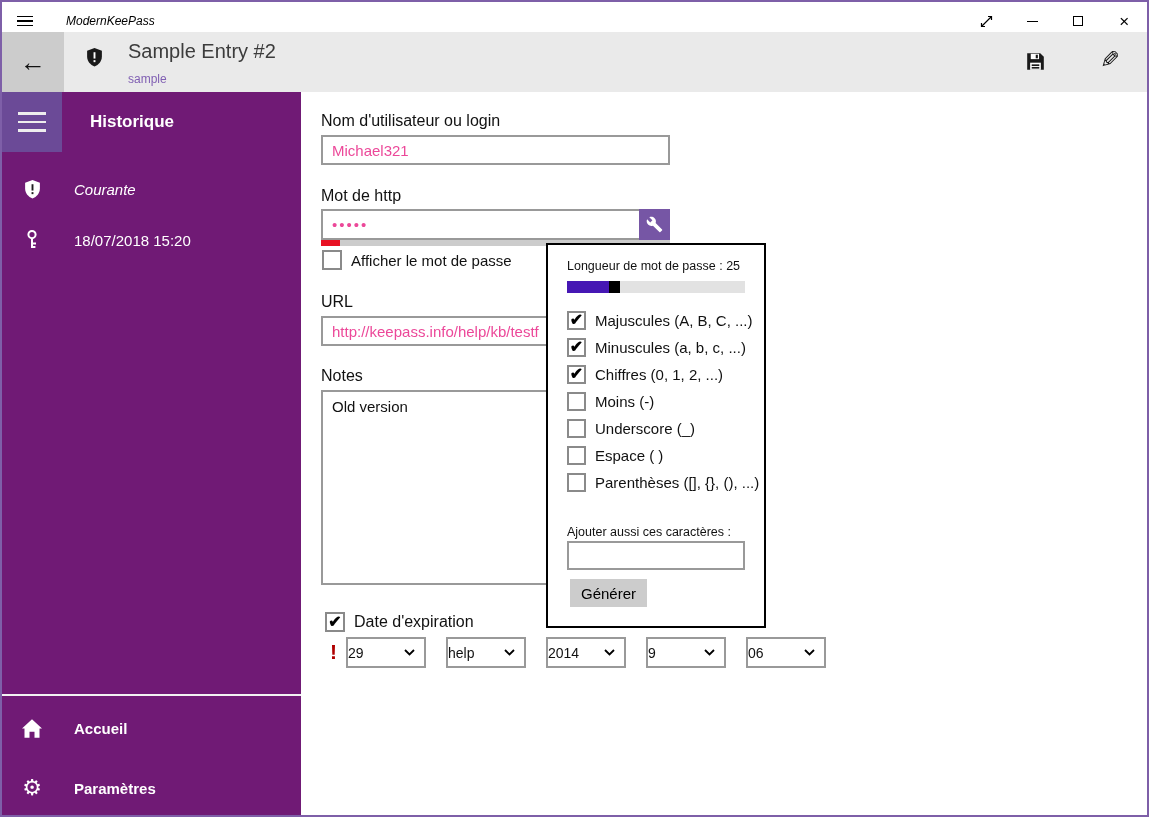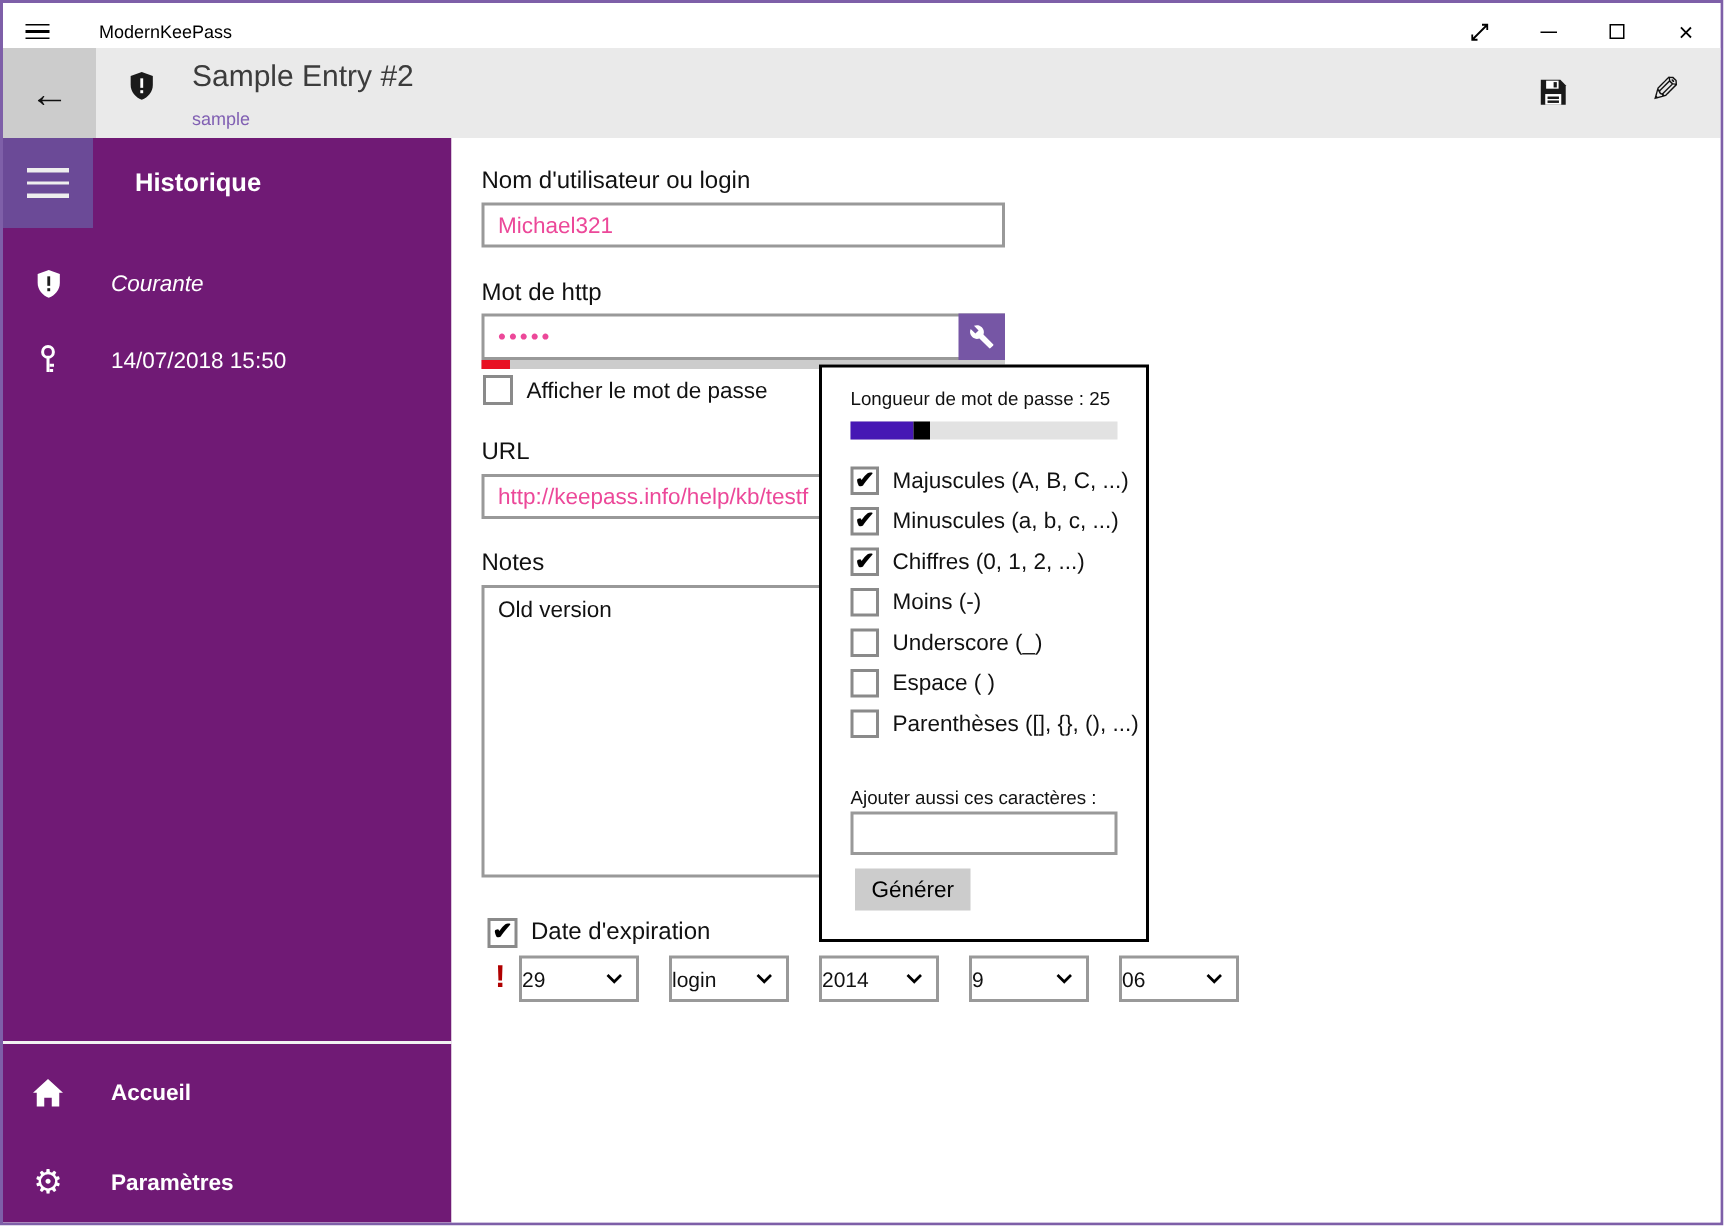--- a/index.html
+++ b/index.html
@@ -1,20 +1,20 @@
 <!DOCTYPE html>
 <html><head>
 <meta charset="utf-8">
 <style>
   * { margin:0; padding:0; box-sizing:border-box; }
   html,body { width:1149px; height:817px; font-family:"Liberation Sans", sans-serif; }
   .app { position:relative; width:1149px; height:817px; border:2px solid #7e5fa8; background:#fff; overflow:hidden; }
 
   
-  .titlebar { position:absolute; left:0; top:0; width:1145px; height:38px; background:#fff; display:flex; align-items:center; }
+  .titlebar { position:absolute; left:0; top:0; width:1145px; height:38px; background:#fff; display:flex; align-items:center;font-style:italic; }
   .tb-hamb { width:46px; height:30px; display:flex; align-items:center; justify-content:center; cursor:pointer; }
   .hamb-bars { display:flex; flex-direction:column; gap:3px; }
   .hamb-bars i { display:block; width:16px; height:1.5px; background:#000; }
   .tb-title { font-size:12px; color:#000; margin-left:18px; }
   .tb-right { margin-left:auto; display:flex; height:30px; }
   .tb-btn { width:46px; height:30px; display:flex; align-items:center; justify-content:center; color:#000; }
   .min-glyph { width:11px; height:1px; background:#000; }
   .max-glyph { width:10px; height:10px; border:1px solid #000; }
   .close-glyph { font-size:17px; line-height:1; }
 
@@ -35,21 +35,21 @@
   .sb-heading { position:absolute; left:88px; top:0; height:60px; display:flex; align-items:center; font-size:17px; font-weight:bold; }
   .sb-item { position:absolute; left:0; width:299px; height:44px; display:flex; align-items:center; cursor:pointer; }
   .sb-icon { width:60px; display:flex; justify-content:center; flex:none; }
   .sb-label { font-size:15px; margin-left:12px; }
   .italic { font-style:italic; }
   .sb-sep { position:absolute; left:0; top:602px; width:299px; height:2px; background:#f2f2f2; }
   .sb-footer-label { font-weight:bold; }
   .gear-glyph { font-size:22px; color:#fff; line-height:1; }
 
   
-  .main { position:absolute; left:299px; top:90px; width:846px; height:723px; background:#fff; }
+  .main { position:absolute; left:299px; top:90px; width:846px; height:723px; background:#fff;border-radius:13px; }
   .fld-label { position:absolute; font-size:16px; color:#111; }
   .txt-input { position:absolute; width:349px; height:30px; border:2px solid #999; background:#fff; font-size:15px; color:#ec4899; padding:0 9px; font-family:"Liberation Sans", sans-serif; }
   .pwd-wrap { position:absolute; left:20px; top:117px; width:349px; height:31px; }
   .pwd-input { position:static; width:349px; height:31px; letter-spacing:2px; }
   .wrench-btn { position:absolute; right:0; top:0; width:31px; height:31px; background:#7656a5; border:none; display:flex; align-items:center; justify-content:center; cursor:pointer; }
   .strength { position:absolute; left:20px; top:148px; width:349px; height:6px; background:#cccccc; }
   .strength-fill { height:6px; background:#e81123; width:19px; }
 
   .cb-row { display:flex; align-items:center; cursor:pointer; }
   .cb { width:20px; height:20px; border:2px solid #8a8a8a; background:#fff; flex:none; display:flex; align-items:center; justify-content:center; font-size:16px; font-weight:bold; color:#000; }
@@ -161,21 +161,21 @@
 
     <div class="sb-item" style="top:126px">
       <span class="sb-icon">
         <svg width="14" height="20" viewBox="0 0 14 20">
             <circle cx="7" cy="4.6" r="3.6" fill="none" stroke="#fff" stroke-width="2"></circle>
             <rect x="6" y="8" width="2" height="10" fill="#fff"></rect>
             <rect x="8" y="12.5" width="3" height="2" fill="#fff"></rect>
             <rect x="8" y="16" width="2.4" height="2" fill="#fff"></rect>
           </svg>
       </span>
-      <span class="sb-label">14/07/2018 15:50</span>
+      <span class="sb-label">18/07/2018 15:20</span>
     </div>
 
     <div class="sb-sep"></div>
 
     <div class="sb-item" style="top:614px">
       <span class="sb-icon">
         <svg width="20" height="19" viewBox="0 0 24 22">
             <path d="M12 0L0 11h3v11h6v-7h6v7h6V11h3L12 0z" fill="#fff"></path>
           </svg>
       </span>
@@ -227,21 +227,21 @@
 
     <div class="dd" style="left:45px">
       <span class="dd-val">29</span>
       <span class="dd-chev">
           <svg width="11" height="7" viewBox="0 0 11 7">
             <path d="M1 1l4.5 4.5L10 1" stroke="#000" stroke-width="1.8" fill="none"></path>
           </svg>
         </span>
     </div>
     <div class="dd" style="left:145px">
-      <span class="dd-val">login</span>
+      <span class="dd-val">help</span>
       <span class="dd-chev">
           <svg width="11" height="7" viewBox="0 0 11 7">
             <path d="M1 1l4.5 4.5L10 1" stroke="#000" stroke-width="1.8" fill="none"></path>
           </svg>
         </span>
     </div>
     <div class="dd" style="left:245px">
       <span class="dd-val">2014</span>
       <span class="dd-chev">
           <svg width="11" height="7" viewBox="0 0 11 7">

